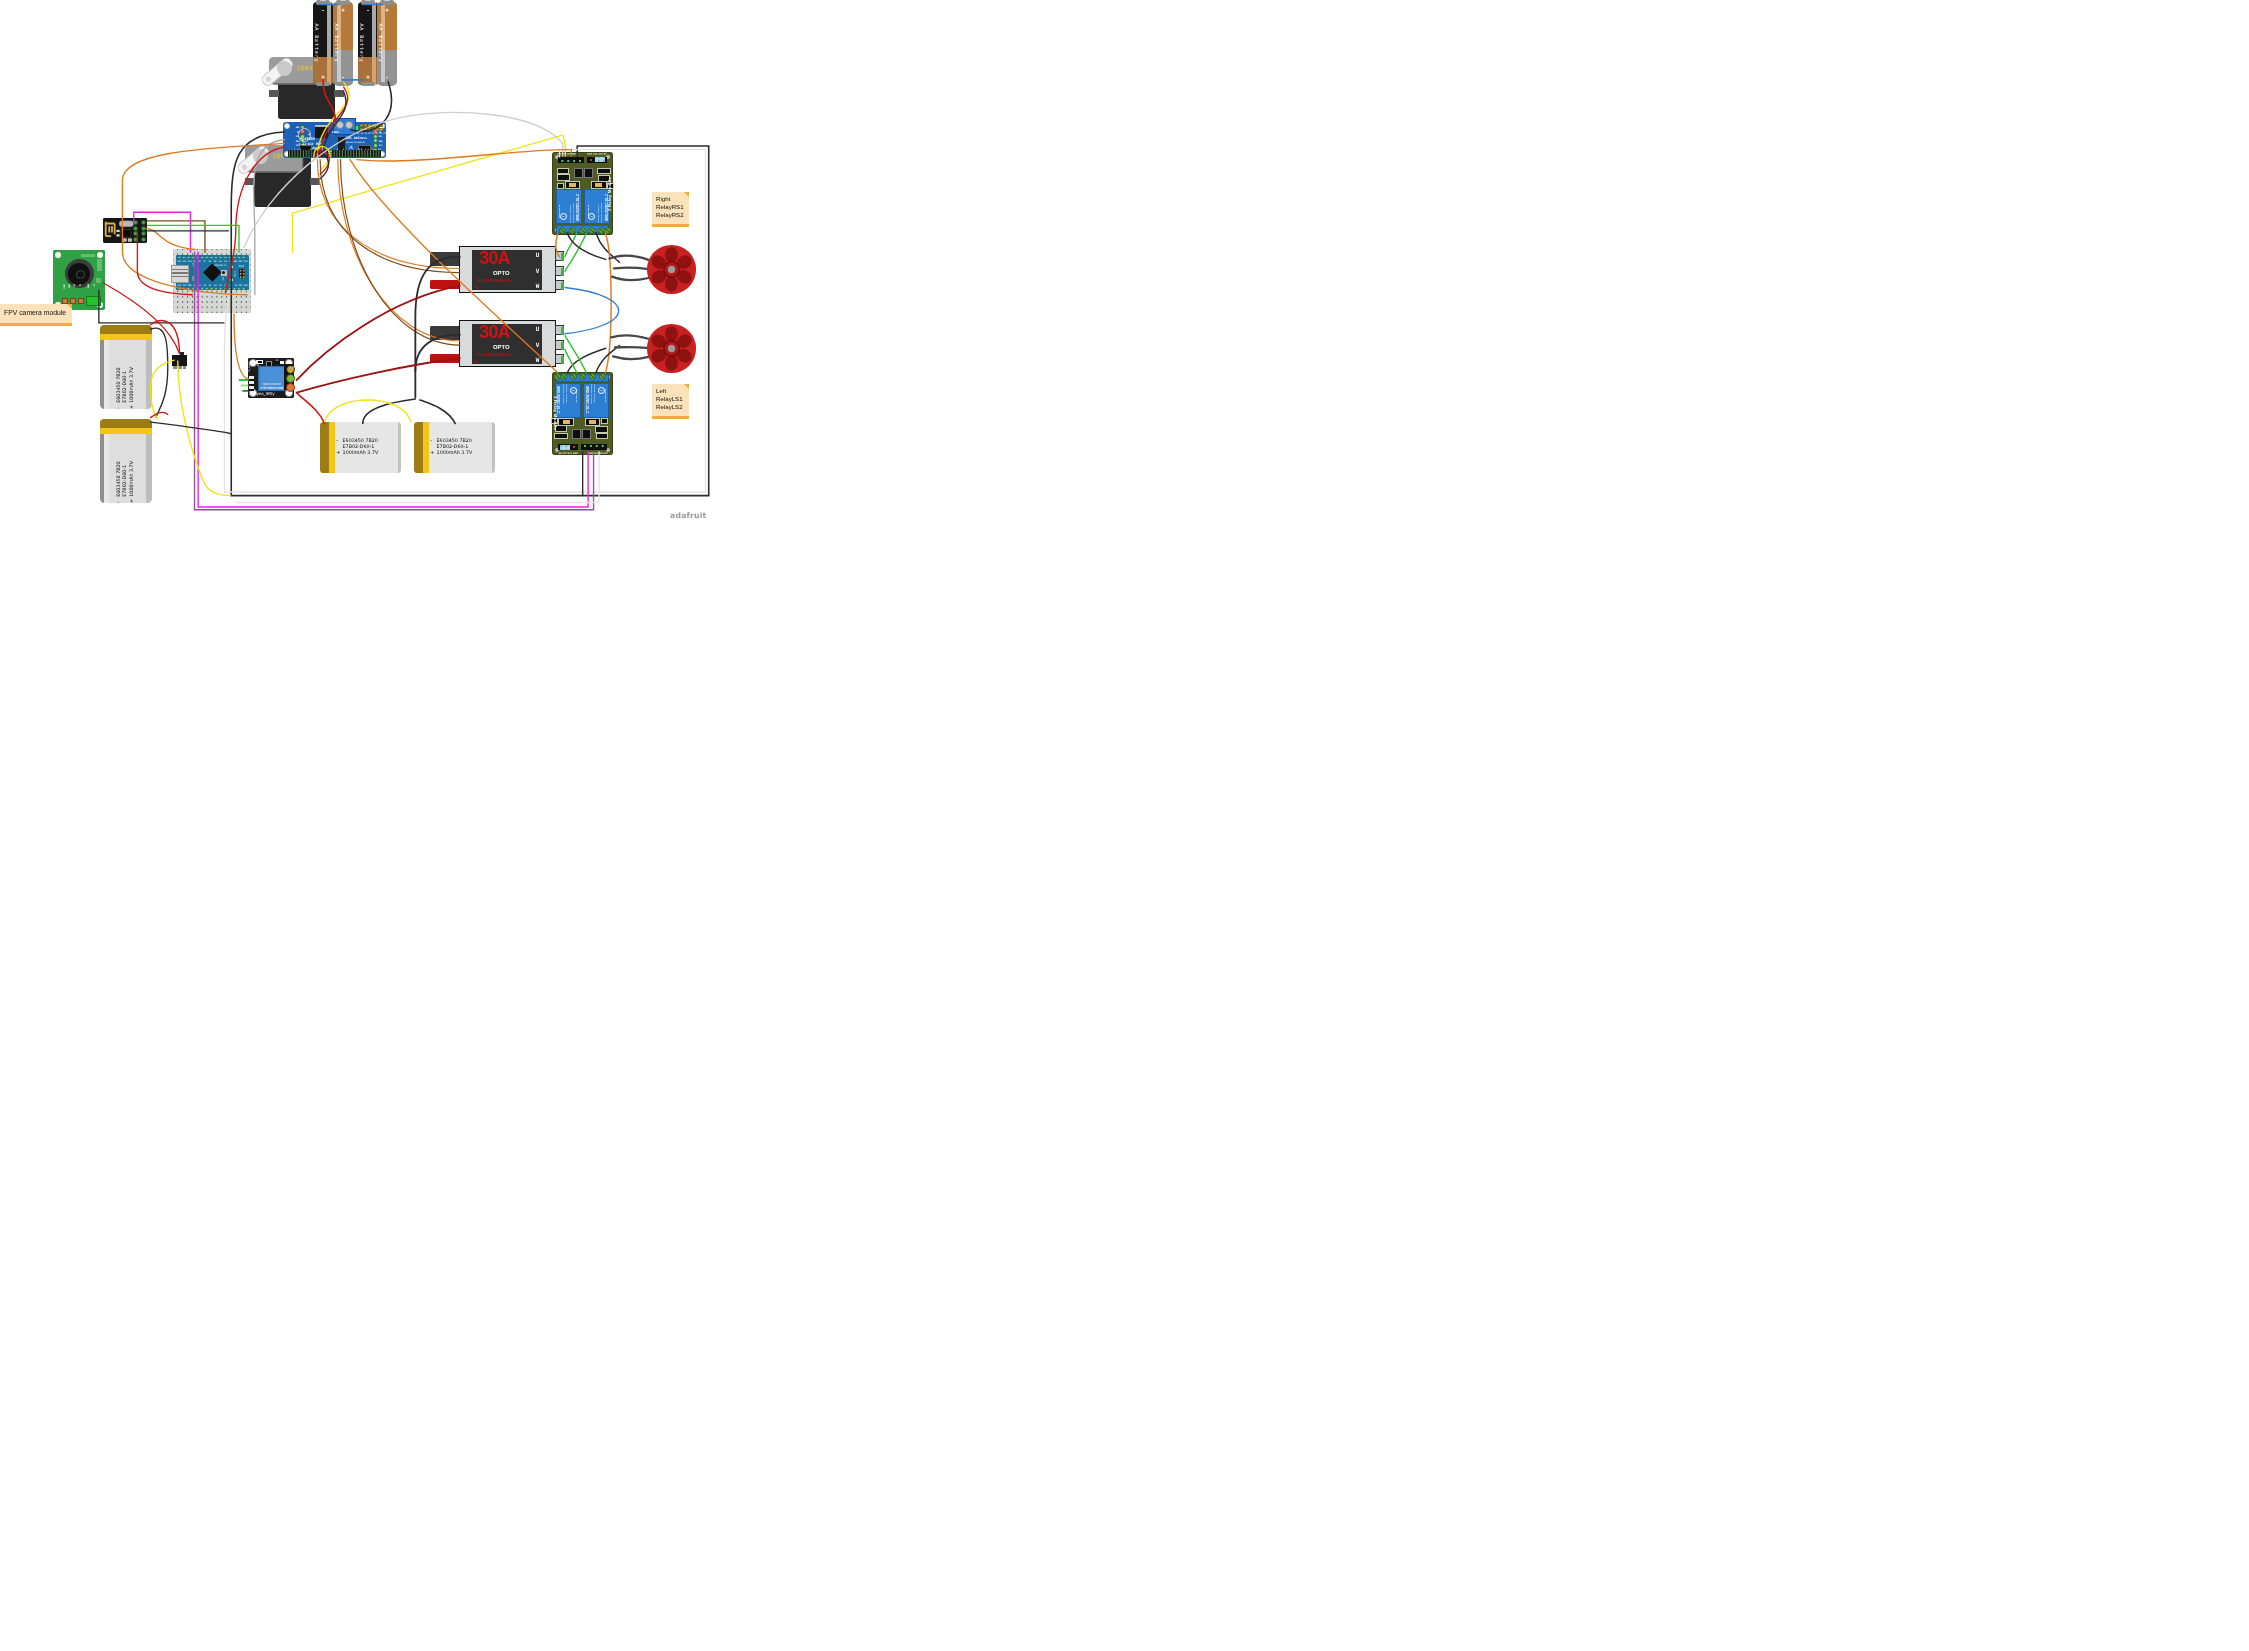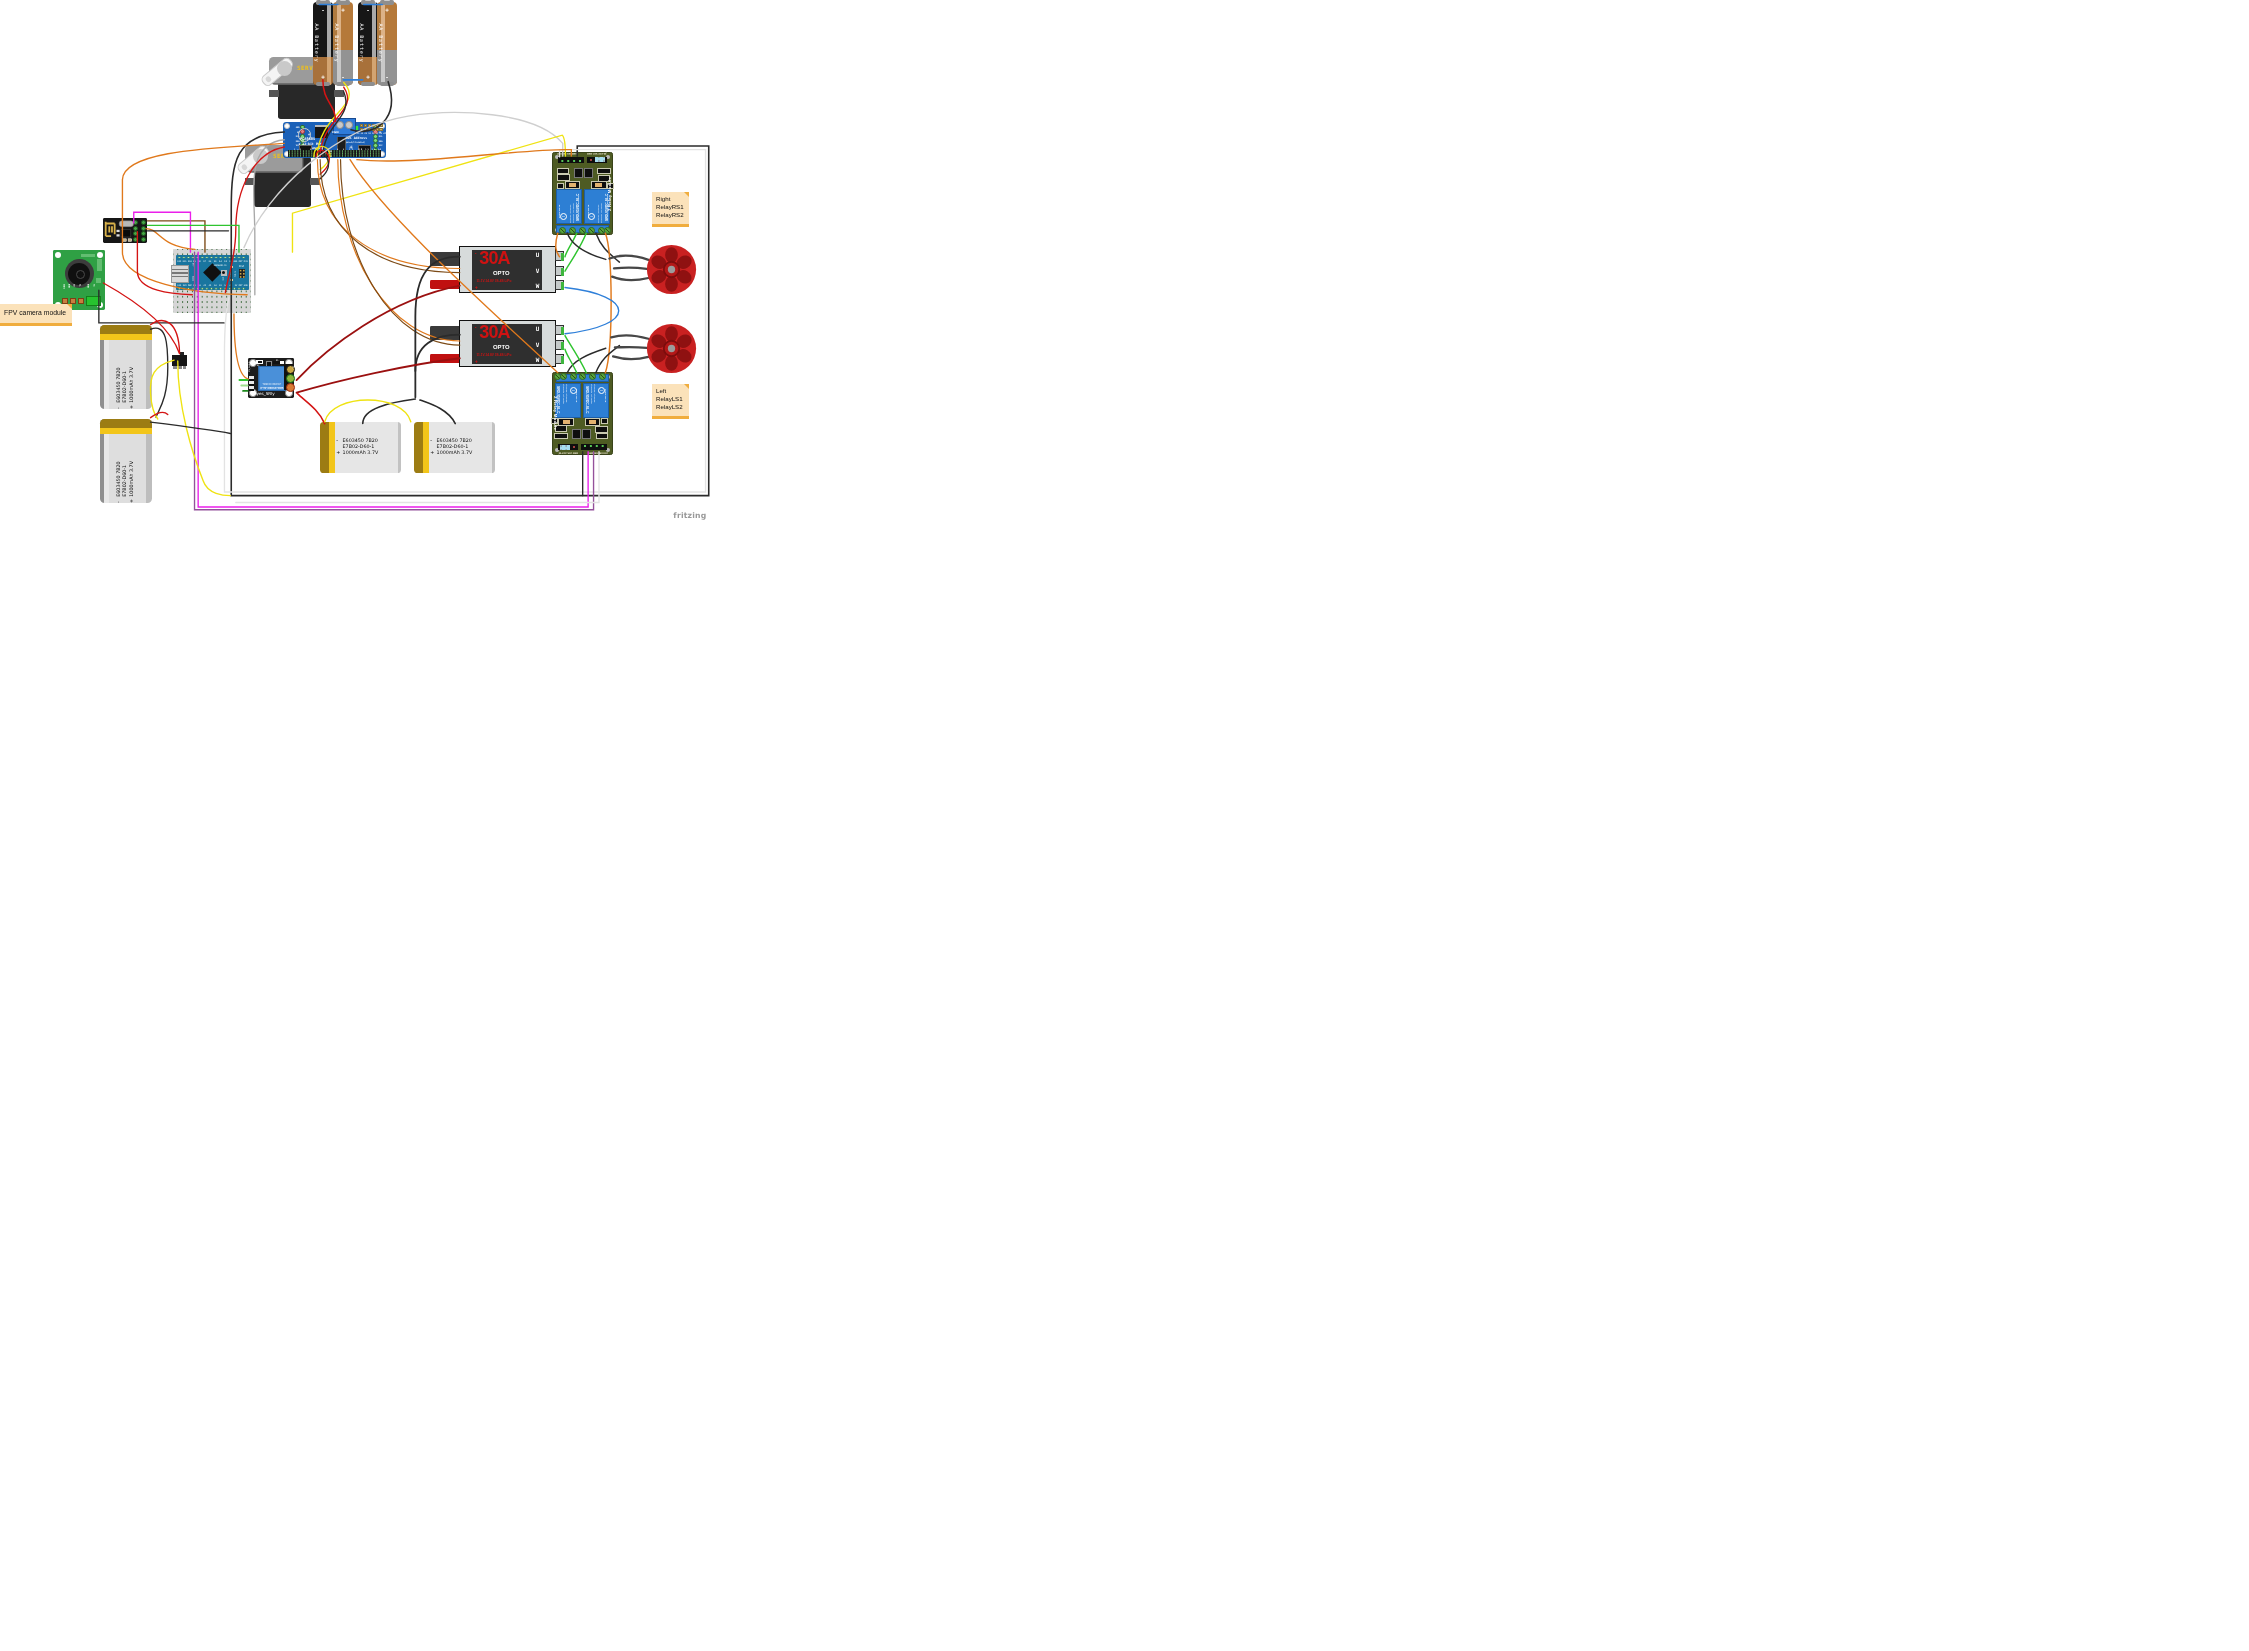--- a/index.html
+++ b/index.html
@@ -715,14 +715,14 @@
 <div class="c compHi note" style="left:652px;top:384px;width:37px;height:35px">
   <div class="fold"></div>
   <div class="txt" style="font-size:6.1px">
     <div>Left</div>
     <div>RelayLS1</div>
     <div>RelayLS2</div>
   </div>
   <div class="bar"></div>
 </div>
 
-<div class="fritz">fritzing</div>
+<div class="fritz">adafruit</div>
 
 
 </body></html>

